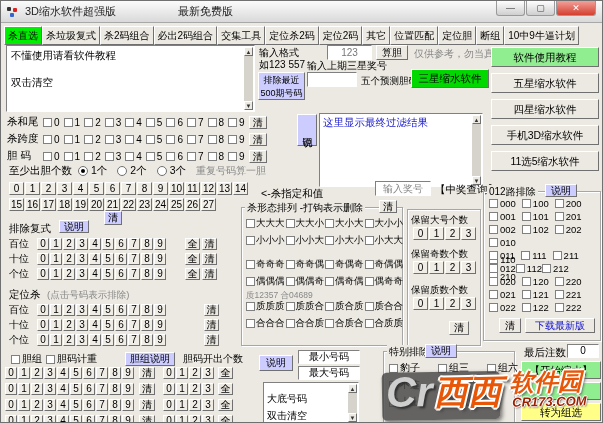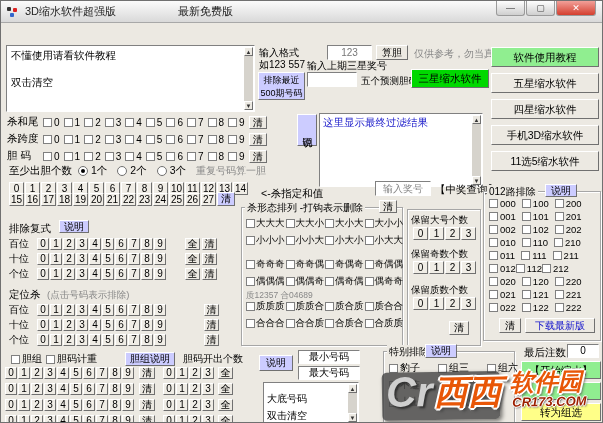--- a/index.html
+++ b/index.html
@@ -60,20 +60,34 @@
     <span class="appicon"></span>
     <span class="ttl">3D缩水软件超强版</span>
     <span class="ttl2">最新免费版</span>
     <span class="winbtns">
       <span class="wb">—</span>
       <span class="wb">▢</span>
       <span class="wb close">✕</span>
     </span>
   </div>
 
+  <div class="tabs">
+    <span class="tab active">杀直选</span>
+    <span class="tab">杀垃圾复式</span>
+    <span class="tab">杀2码组合</span>
+    <span class="tab">必出2码组合</span>
+    <span class="tab">交集工具</span>
+    <span class="tab">定位杀2码</span>
+    <span class="tab">定位2码</span>
+    <span class="tab">其它</span>
+    <span class="tab">位置匹配</span>
+    <span class="tab">定位胆</span>
+    <span class="tab">断组</span>
+    <span class="tab">10中9牛逼计划</span>
+  </div>
 
   <div class="abs sunk" style="left:5px;top:44px;width:249px;height:67px;">
     <div class="abs" style="left:4px;top:3px;font-size:10.5px;">不懂使用请看软件教程</div>
     <div class="abs" style="left:4px;top:30px;font-size:10.5px;">双击清空</div>
     <div class="scroll">
       <span class="sarr">▲</span>
       <span class="sarr">▼</span>
     </div>
   </div>
 
@@ -271,21 +285,21 @@
       <span class="nbtn">6</span>
       <span class="nbtn">7</span>
       <span class="nbtn">8</span>
       <span class="nbtn">9</span>
       <span class="nbtn">10</span>
       <span class="nbtn">11</span>
       <span class="nbtn">12</span>
       <span class="nbtn">13</span>
       <span class="nbtn">14</span>
     </div>
-  <div class="row w15" style="left:8px;top:191px;">
+  <div class="row w15" style="left:8px;top:197px;flex-direction:column;">
     <span style="display:inline-flex;">
         <span class="nbtn">15</span>
         <span class="nbtn">16</span>
         <span class="nbtn">17</span>
         <span class="nbtn">18</span>
         <span class="nbtn">19</span>
         <span class="nbtn">20</span>
         <span class="nbtn">21</span>
         <span class="nbtn">22</span>
         <span class="nbtn">23</span>
@@ -581,21 +595,21 @@
       </span>
       <span class="chk">
         <span class="box"></span>
         <span>102</span>
       </span>
       <span class="chk">
         <span class="box"></span>
         <span>202</span>
       </span>
     </div>
-  <div class="row route" style="left:488px;top:236px;gap:6px;">
+  <div class="row route" style="left:488px;top:236px;gap:6px;flex-direction:column;">
       <span class="chk">
         <span class="box"></span>
         <span>010</span>
       </span>
       <span class="chk">
         <span class="box"></span>
         <span>110</span>
       </span>
       <span class="chk">
         <span class="box"></span>

